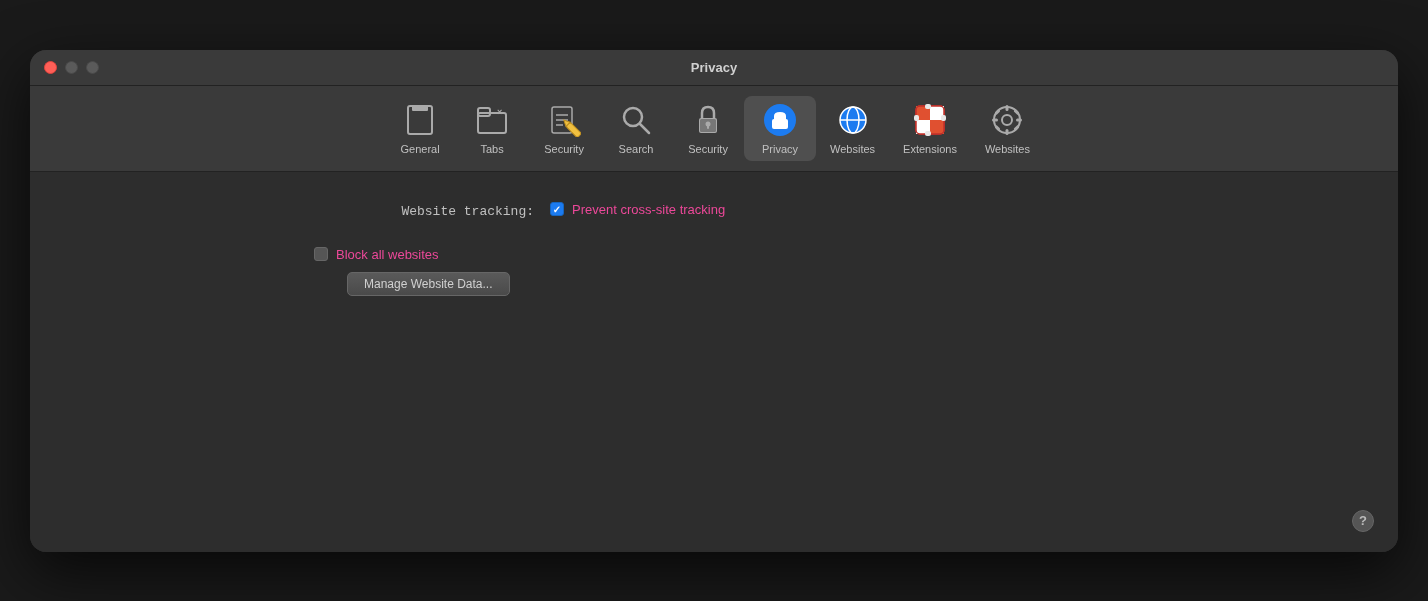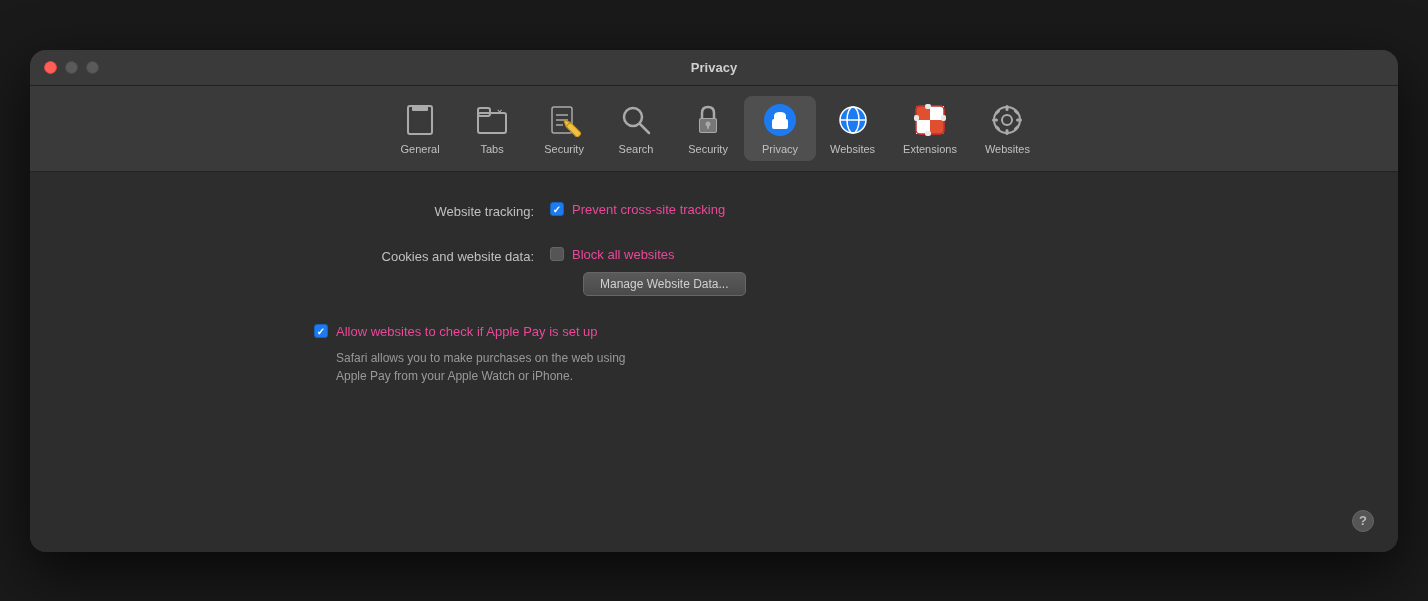--- a/index.html
+++ b/index.html
@@ -120,20 +120,21 @@
       gap: 16px;
     }
 
     .setting-label {
       color: #c0c0c0;
       font-size: 13px;
       text-align: right;
       min-width: 220px;
       padding-top: 2px;
       font-weight: 500;
+      font-family: Liberation Mono, monospace;
     }
 
     .setting-controls {
       display: flex;
       flex-direction: column;
       gap: 10px;
     }
 
     .checkbox-row {
       display: flex;
@@ -364,40 +365,30 @@
         <span class="setting-label">Website tracking:</span>
         <div class="setting-controls">
           <div class="checkbox-row">
             <div class="checkbox checked"></div>
             <span class="checkbox-label">Prevent cross-site tracking</span>
           </div>
         </div>
       </div>
 
       <div class="setting-row">
-        <span class="setting-label">Cookies and website data:</span>
         <div class="setting-controls">
           <div class="checkbox-row">
             <div class="checkbox"></div>
             <span class="checkbox-label">Block all websites</span>
           </div>
           <button class="manage-button">Manage Website Data...</button>
         </div>
       </div>
 
       <div class="setting-row">
-        <div class="setting-controls">
-          <div class="checkbox-row">
-            <div class="checkbox checked"></div>
-            <span class="checkbox-label">Allow websites to check if Apple Pay is set up</span>
-          </div>
-          <div class="apple-pay-description">
-            Safari allows you to make purchases on the web using<br>Apple Pay from your Apple Watch or iPhone.
-          </div>
-        </div>
       </div>
 
     </div>
 
     <div class="help-button">?</div>
   </div>
 
 </div>
 
 </body></html>

